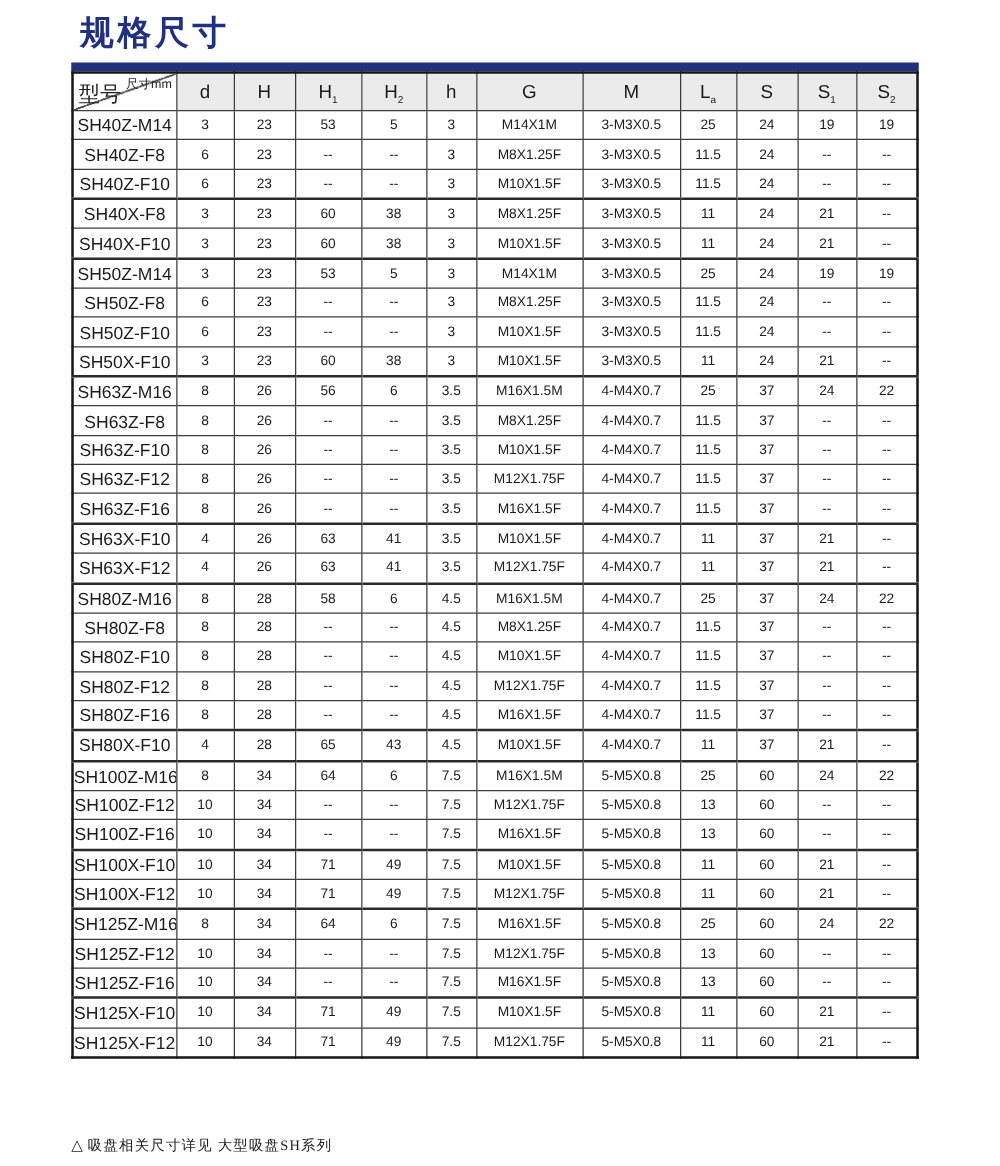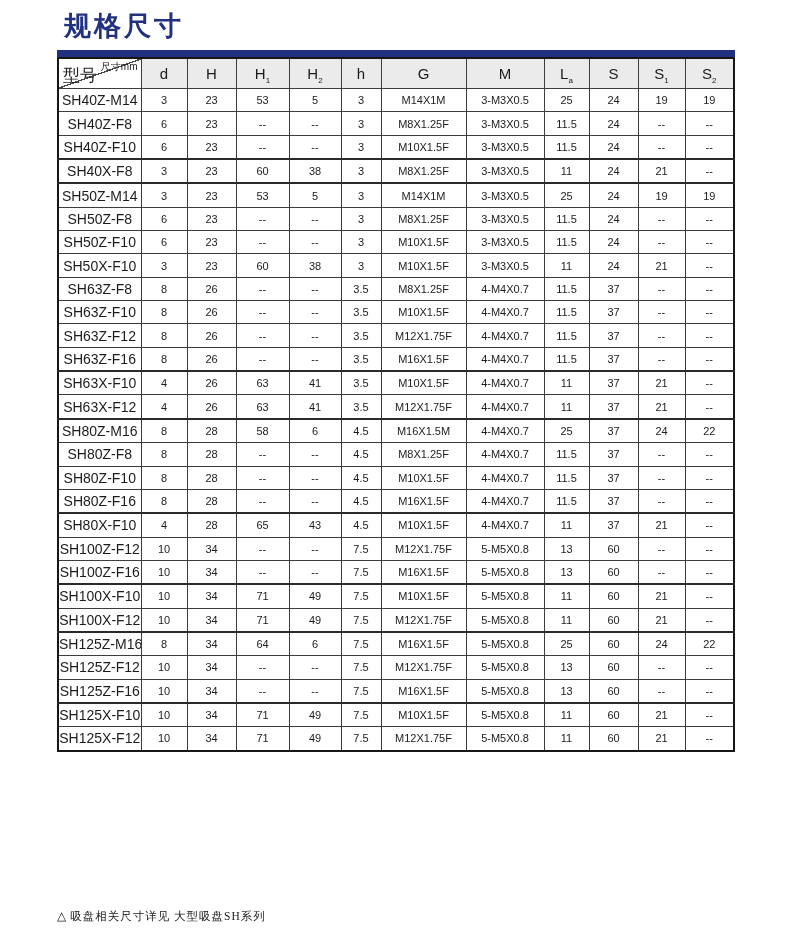--- a/index.html
+++ b/index.html
@@ -142,20 +142,34 @@
             <td>60</td>
             <td>38</td>
             <td>3</td>
             <td>M8X1.25F</td>
             <td>3-M3X0.5</td>
             <td>11</td>
             <td>24</td>
             <td>21</td>
             <td>--</td>
           </tr>
+          <tr>
+            <td class="model">SH40X-F10</td>
+            <td>3</td>
+            <td>23</td>
+            <td>60</td>
+            <td>38</td>
+            <td>3</td>
+            <td>M10X1.5F</td>
+            <td>3-M3X0.5</td>
+            <td>11</td>
+            <td>24</td>
+            <td>21</td>
+            <td>--</td>
+          </tr>
           <tr class="group-start">
             <td class="model">SH50Z-M14</td>
             <td>3</td>
             <td>23</td>
             <td>53</td>
             <td>5</td>
             <td>3</td>
             <td>M14X1M</td>
             <td>3-M3X0.5</td>
             <td>25</td>
@@ -198,20 +212,34 @@
             <td>60</td>
             <td>38</td>
             <td>3</td>
             <td>M10X1.5F</td>
             <td>3-M3X0.5</td>
             <td>11</td>
             <td>24</td>
             <td>21</td>
             <td>--</td>
           </tr>
+          <tr class="group-start">
+            <td class="model">SH63Z-M16</td>
+            <td>8</td>
+            <td>26</td>
+            <td>56</td>
+            <td>6</td>
+            <td>3.5</td>
+            <td>M16X1.5M</td>
+            <td>4-M4X0.7</td>
+            <td>25</td>
+            <td>37</td>
+            <td>24</td>
+            <td>22</td>
+          </tr>
           <tr>
             <td class="model">SH63Z-F8</td>
             <td>8</td>
             <td>26</td>
             <td>--</td>
             <td>--</td>
             <td>3.5</td>
             <td>M8X1.25F</td>
             <td>4-M4X0.7</td>
             <td>11.5</td>
@@ -318,20 +346,34 @@
             <td>--</td>
           </tr>
           <tr>
             <td class="model">SH80Z-F10</td>
             <td>8</td>
             <td>28</td>
             <td>--</td>
             <td>--</td>
             <td>4.5</td>
             <td>M10X1.5F</td>
+            <td>4-M4X0.7</td>
+            <td>11.5</td>
+            <td>37</td>
+            <td>--</td>
+            <td>--</td>
+          </tr>
+          <tr>
+            <td class="model">SH80Z-F12</td>
+            <td>8</td>
+            <td>28</td>
+            <td>--</td>
+            <td>--</td>
+            <td>4.5</td>
+            <td>M12X1.75F</td>
             <td>4-M4X0.7</td>
             <td>11.5</td>
             <td>37</td>
             <td>--</td>
             <td>--</td>
           </tr>
           <tr>
             <td class="model">SH80Z-F16</td>
             <td>8</td>
             <td>28</td>
@@ -351,20 +393,34 @@
             <td>28</td>
             <td>65</td>
             <td>43</td>
             <td>4.5</td>
             <td>M10X1.5F</td>
             <td>4-M4X0.7</td>
             <td>11</td>
             <td>37</td>
             <td>21</td>
             <td>--</td>
+          </tr>
+          <tr class="group-start">
+            <td class="model">SH100Z-M16</td>
+            <td>8</td>
+            <td>34</td>
+            <td>64</td>
+            <td>6</td>
+            <td>7.5</td>
+            <td>M16X1.5M</td>
+            <td>5-M5X0.8</td>
+            <td>25</td>
+            <td>60</td>
+            <td>24</td>
+            <td>22</td>
           </tr>
           <tr>
             <td class="model">SH100Z-F12</td>
             <td>10</td>
             <td>34</td>
             <td>--</td>
             <td>--</td>
             <td>7.5</td>
             <td>M12X1.75F</td>
             <td>5-M5X0.8</td>

